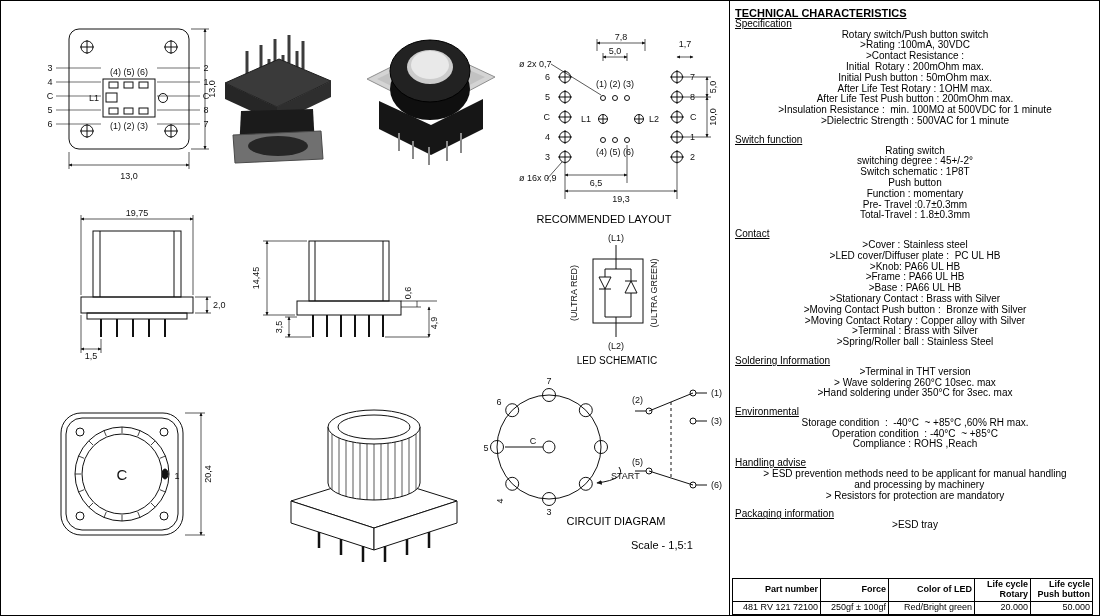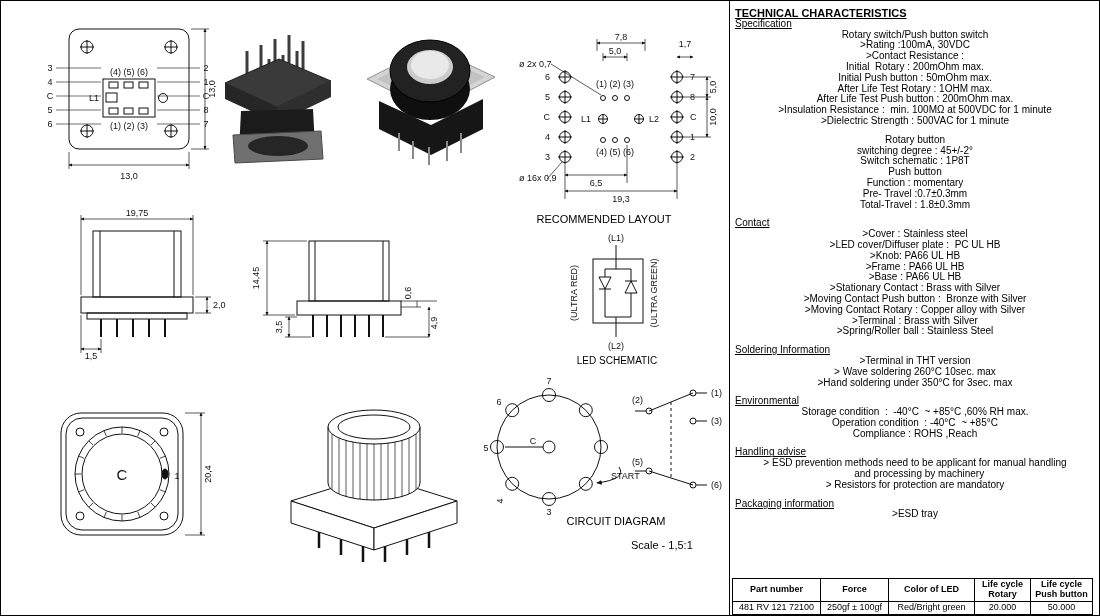--- a/index.html
+++ b/index.html
@@ -11,21 +11,21 @@
   .draw-title { position:absolute; font-size:11px; color:#000; text-align:center; }
   .scale-note { position:absolute; left:630px; top:538px; width:96px; font-size:11px; }
   .divider { position:absolute; left:728px; top:0; width:1px; height:616px; background:#000; }
   .tech-col { position:absolute; left:734px; top:7px; width:360px; font-size:10px; line-height:10.8px; }
   .tech-title { font-size:11px; font-weight:bold; text-decoration:underline; }
   .sec-heading { text-decoration:underline; }
   .sec-line { white-space:pre-wrap;text-align:center; }
   .sec-gap { height:8px; }
   .spec-table { position:absolute; left:731px; top:577px; border-collapse:collapse; font-size:9px;
                 line-height:1.1; table-layout:fixed; }
-  .spec-table th, .spec-table td { border:1px solid #000; padding:1px 2px; text-align:center;
+  .spec-table th, .spec-table td { border:1px solid #000; padding:1px 2px; text-align:right;
                 white-space:pre-line; overflow:hidden; }
   .spec-table th { font-weight:bold; }
   .col-part{width:88px}.col-force{width:68px}.col-led{width:86px}.col-rot{width:56px}.col-push{width:62px}
 </style>
 </head>
 <body>
 
 <div class="page">
 
   <svg width="0" height="0" style="position:absolute">
@@ -458,21 +458,22 @@
         <div class="sec-line">Rotary switch/Push button switch</div>
         <div class="sec-line">&gt;Rating :100mA, 30VDC</div>
         <div class="sec-line">&gt;Contact Resistance :</div>
         <div class="sec-line">Initial  Rotary : 200mOhm max.</div>
         <div class="sec-line">Initial Push button : 50mOhm max.</div>
         <div class="sec-line">After Life Test Rotary : 1OHM max.</div>
         <div class="sec-line">After Life Test Push button : 200mOhm max.</div>
         <div class="sec-line">&gt;Insulation Resistance :  min. 100MΩ at 500VDC for 1 minute</div>
         <div class="sec-line">&gt;Dielectric Strength : 500VAC for 1 minute</div>
         <div class="sec-gap"></div>
-        <div class="sec-line">Rotary button</div>
+        <div class="sec-heading">Switch function</div>
+        <div class="sec-line">Rating switch</div>
         <div class="sec-line">switching degree : 45+/-2°</div>
         <div class="sec-line">Switch schematic : 1P8T</div>
         <div class="sec-line">Push button</div>
         <div class="sec-line">Function : momentary</div>
         <div class="sec-line">Pre- Travel :0.7±0.3mm</div>
         <div class="sec-line">Total-Travel : 1.8±0.3mm</div>
         <div class="sec-gap"></div>
         <div class="sec-heading">Contact</div>
         <div class="sec-line">&gt;Cover : Stainless steel</div>
         <div class="sec-line">&gt;LED cover/Diffuser plate :  PC UL HB</div>

